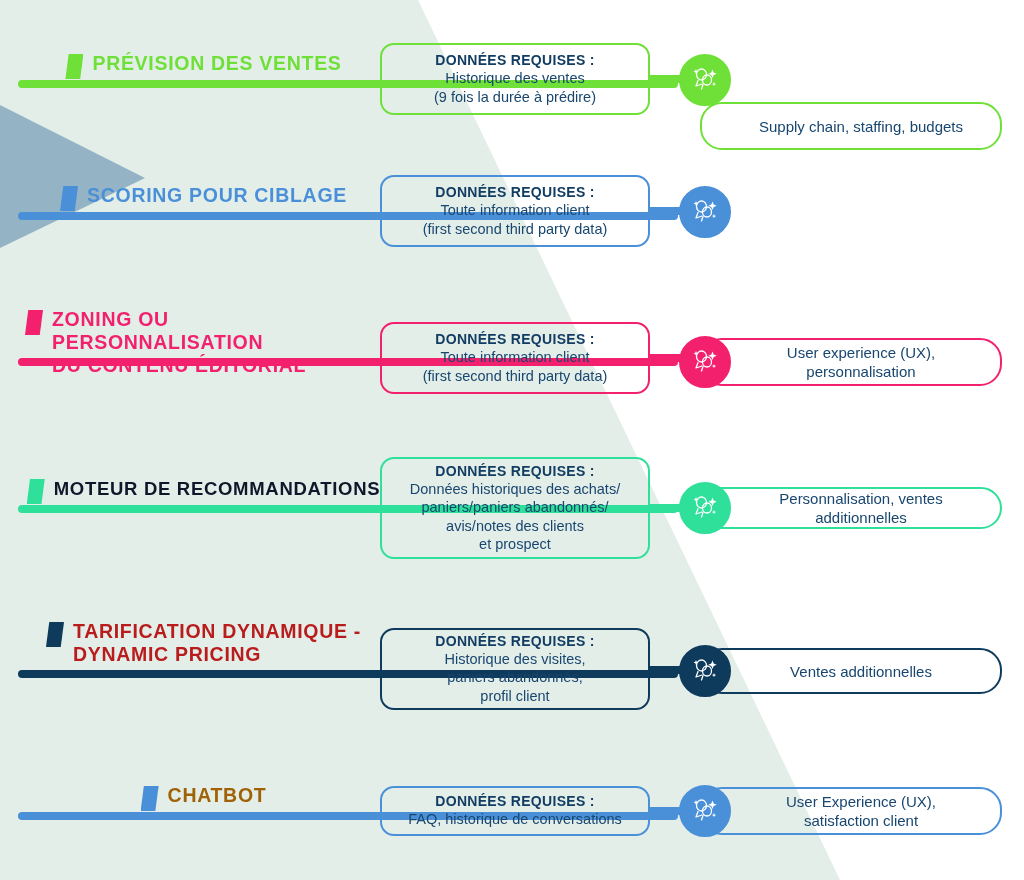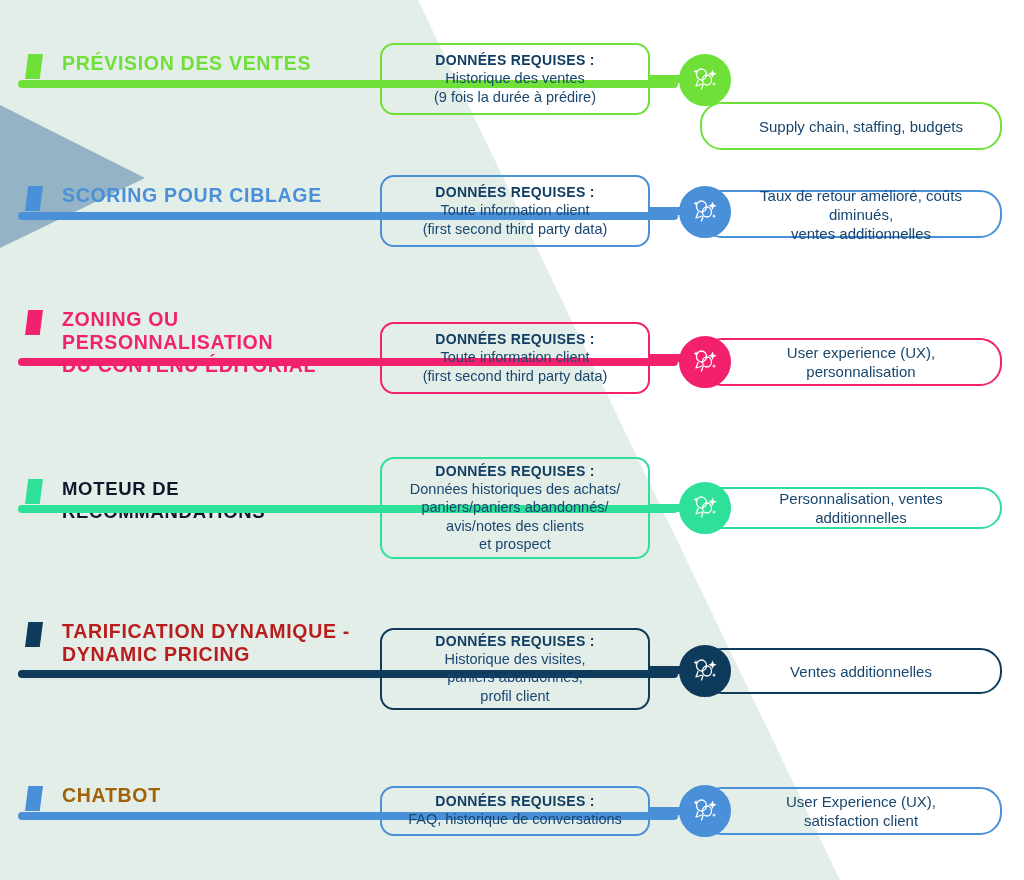--- a/index.html
+++ b/index.html
@@ -34,22 +34,23 @@
   }
   .title-zone {
     position: absolute;
     left: 0;
     top: 0;
     width: 382px;
   }
   .title-head {
     display: flex;
     align-items: flex-start;
-    gap: 19px;
+    gap: 9px;
     padding-left: 25px;
+    justify-content: center;
   }
   .marker {
     width: 18px;
     height: 25px;
     flex: 0 0 18px;
     margin-top: 2px;
     clip-path: polygon(18% 0%, 100% 0%, 82% 100%, 0% 100%);
   }
   .title-text {
     font-size: 19.5px;
@@ -182,24 +183,20 @@
         <div class="title-text" style="color:#4a90d9;">SCORING POUR CIBLAGE</div>
       </div>
       <div class="title-rule" style="top:42px;width:660px;background:#4a90d9;"></div>
     </div>
     <div class="data-box" style="top:5px;height:72px;border-color:#4a90d9;">
       <div class="data-label">DONNÉES REQUISES :</div>
       <div class="data-body">Toute information client
 (first second third party data)</div>
     </div>
     <div class="connector" style="top:37px;background:#4a90d9;"></div>
-    <div class="outcome-box" style="top:20px;height:48px;border-color:#4a90d9;">
-      <div class="outcome-text">Taux de retour amélioré, coûts diminués,
-ventes additionnelles</div>
-    </div>
     <div class="icon-circle" style="left:679px;top:16px;background:#4a90d9;border:2px solid #4a90d9;">
       <svg width="30" height="30" viewBox="0 0 30 30" fill="none" stroke="#ffffff" stroke-width="1.3" stroke-linecap="round" stroke-linejoin="round">
         <ellipse cx="11.5" cy="9.5" rx="5" ry="5.5"></ellipse>
         <ellipse cx="17" cy="15" rx="4.5" ry="5"></ellipse>
         <path d="M8 15.5 L6 21 L12 19"></path>
         <path d="M13 19.5 L11.5 24"></path>
         <path d="M22.5 4.5 l1.2 3 3 1.2 -3 1.2 -1.2 3 -1.2 -3 -3 -1.2 3 -1.2 z" fill="#ffffff" stroke="none"></path>
         <path d="M6 4 l.7 1.8 1.8 .7 -1.8 .7 -.7 1.8 -.7 -1.8 -1.8 -.7 1.8 -.7 z" fill="#ffffff" stroke="none"></path>
         <path d="M24 17 l.6 1.5 1.5 .6 -1.5 .6 -.6 1.5 -.6 -1.5 -1.5 -.6 1.5 -.6 z" fill="#ffffff" stroke="none"></path>
       </svg>

